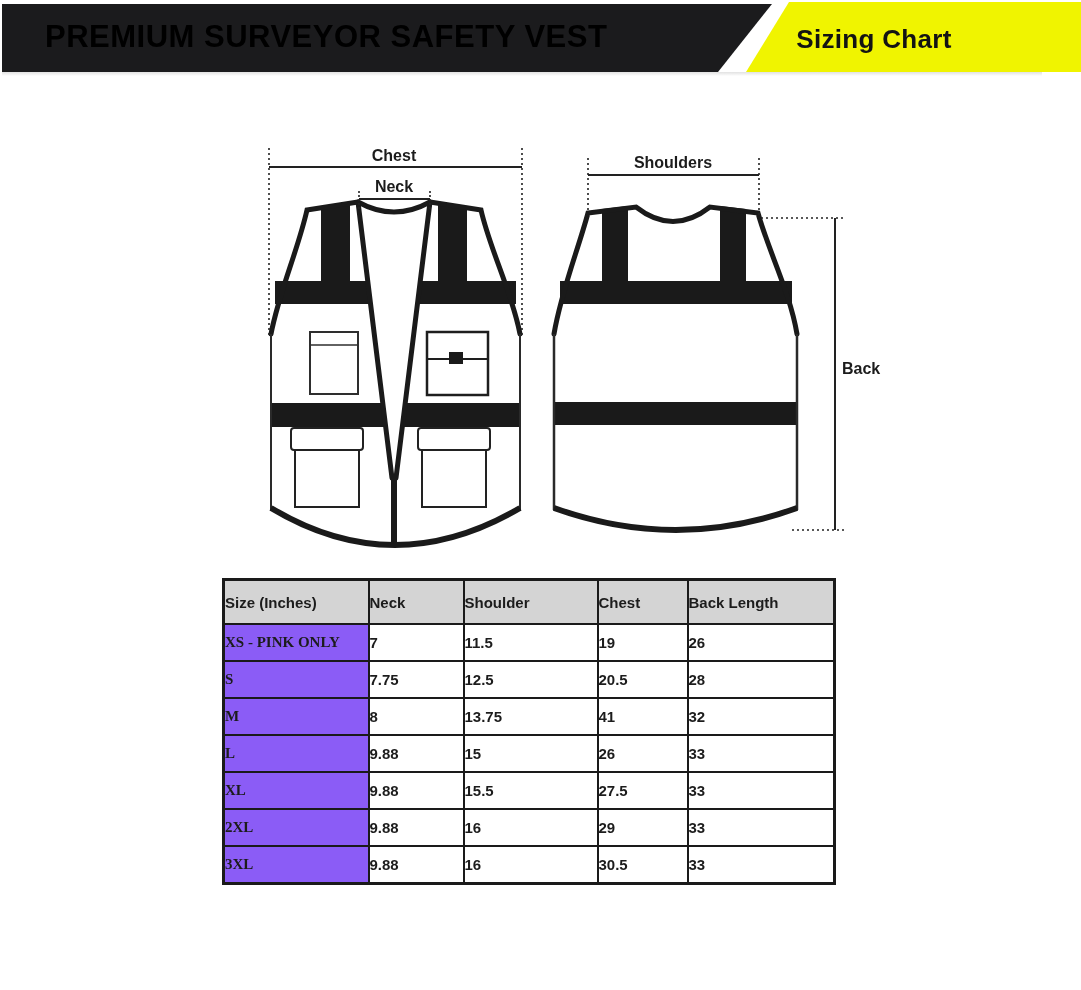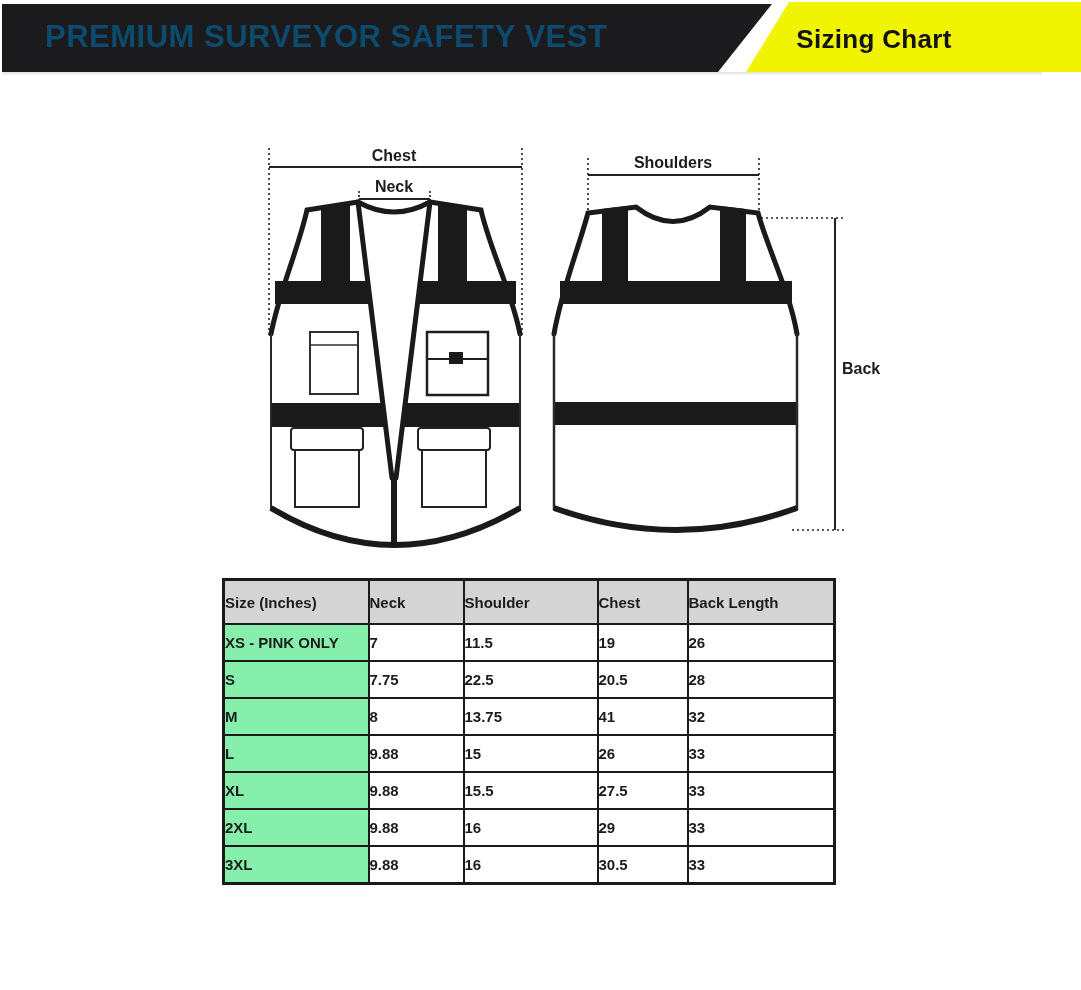--- a/index.html
+++ b/index.html
@@ -22,21 +22,21 @@
     background: linear-gradient(#c9c9c9, rgba(255,255,255,0));
     opacity: .55;
   }
   .header-badge {
     position: absolute; inset: 0;
     background: #f0f400;
     clip-path: polygon(789px 2px, 1081px 2px, 1081px 72px, 746px 72px);
   }
   .header-title {
     position: absolute; left: 45px; top: 38px; transform: translateY(-52%);
-    color: #0c4a6e; font-weight: 700; font-size: 31px; letter-spacing: .5px;
+    color: #000000; font-weight: 700; font-size: 31px; letter-spacing: .5px;
     white-space: nowrap; z-index: 2;
   }
   .badge-label {
     position: absolute; left: 874px; top: 39px; transform: translate(-50%,-50%);
     color: #131313; font-weight: 700; font-size: 26px; letter-spacing: .3px;
     z-index: 2; white-space: nowrap;
   }
   
   .diagram { display: block; width: 1081px; height: 500px; }
   .meas-text { font: 700 16px "Liberation Sans", sans-serif; fill: #1c1c1c; }
@@ -50,21 +50,21 @@
     border: 2px solid #1a1a1a;
     text-align: left; vertical-align: middle;
     font-family: "Liberation Sans", sans-serif;
     color: #1c1c1c; padding: 0; overflow: hidden; white-space: nowrap;
   }
   .size-table thead th {
     height: 42px; background: #d4d4d4;
     font-weight: 700; font-size: 15px;
   }
   .size-table tbody td { height: 35px; font-weight: 700; font-size: 15px; background: #ffffff; }
-  .size-table tbody td:first-child { background: #86efac; }
+  .size-table tbody td:first-child { background: #8b5cf6; font-family: Liberation Serif, serif; }
 </style>
 </head>
 <body>
 
 <div class="header">
   <div class="header-bar-shadow"></div>
   <div class="header-bar"></div>
   <div class="header-badge"></div>
   <div class="header-title">PREMIUM SURVEYOR SAFETY VEST</div>
   <div class="badge-label">Sizing Chart</div>
@@ -178,21 +178,21 @@
         <td>XS - PINK ONLY</td>
         <td>7</td>
         <td>11.5</td>
         <td>19</td>
         <td>26</td>
       </tr>
 
       <tr>
         <td>S</td>
         <td>7.75</td>
-        <td>22.5</td>
+        <td>12.5</td>
         <td>20.5</td>
         <td>28</td>
       </tr>
 
       <tr>
         <td>M</td>
         <td>8</td>
         <td>13.75</td>
         <td>41</td>
         <td>32</td>

